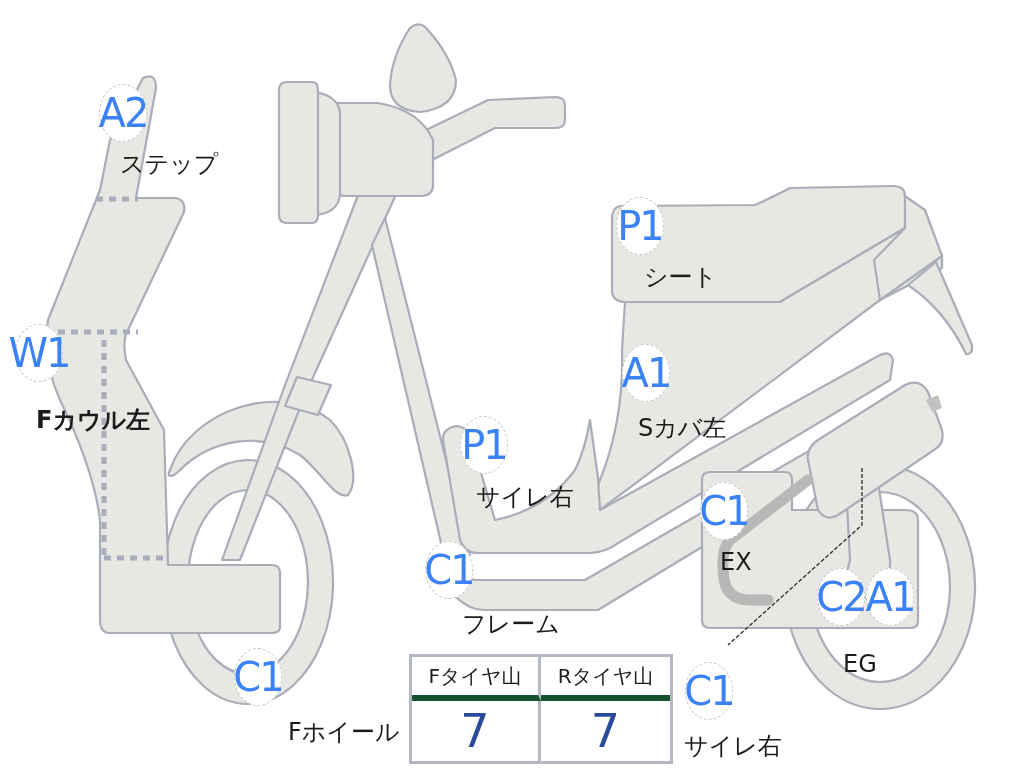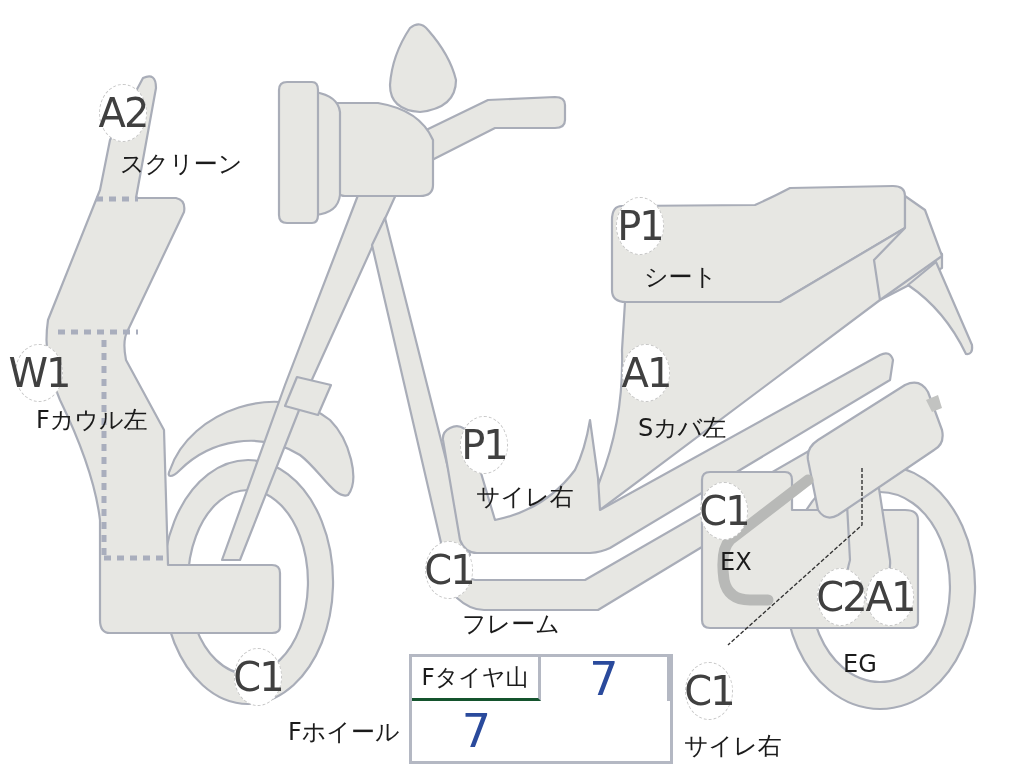--- a/index.html
+++ b/index.html
@@ -6,29 +6,29 @@
   body { width:1024px; height:768px; overflow:hidden; position:relative;
          font-family: "DejaVu Sans", "Liberation Sans", sans-serif; }
   #diagram { position:absolute; left:0; top:0; width:1024px; height:768px; }
   .part { fill:#e7e7e3; stroke:#a9adb8; stroke-width:2.2; stroke-linejoin:round; }
   .dot { fill:none; stroke:#a9aebd; stroke-width:5; stroke-dasharray:7 6; }
   .pipe { fill:none; stroke:#b8b9b7; stroke-width:11; stroke-linecap:round; stroke-linejoin:round; }
   .leader { fill:none; stroke:#333; stroke-width:1.4; stroke-dasharray:4 2; }
   .badge { position:absolute; width:48px; height:58px; border-radius:50%;
            background:#ffffff; border:1.5px dashed #c6c6c6; box-sizing:border-box;
            display:flex; align-items:center; justify-content:center;
-           color:#404040; font-family:"DejaVu Sans", sans-serif; font-size:40px;
+           color:#3b82f6; font-family:"DejaVu Sans", sans-serif; font-size:40px;
            letter-spacing:-2px; line-height:1; }
   .label { position:absolute; color:#1b1b1b; font-size:24px; white-space:nowrap;
            font-family:"DejaVu Sans", sans-serif; line-height:1; }
   .tread { position:absolute; left:409px; top:654px; width:264px; height:110px;
            border:3px solid #b4b8c3; box-sizing:border-box; background:#fff;
            display:grid; grid-template-columns:1fr 1fr; grid-template-rows:44px 1fr; }
   .tread .cell { display:flex; align-items:center; justify-content:center; }
-  .tread .hdr { border-bottom:3px solid #14532d; font-size:23px; color:#1b1b1b; }
+  .tread .hdr { border-bottom:6px solid #14532d; font-size:20px; color:#1b1b1b; }
   .tread .val { font-size:46px; color:#2a4a9c; }
   .tread .left { border-right:3px solid #b4b8c3; }
 </style>
 </head>
 <body>
 
 <svg id="diagram" viewBox="0 0 1024 768" xmlns="http://www.w3.org/2000/svg">
 
   <g>
     <path class="part" fill-rule="evenodd" d="M880,465 a95,122 0 1,0 0.1,0 Z M880,492 a70,95 0 1,1 -0.1,0 Z" transform="translate(0,0)"></path>
@@ -75,24 +75,24 @@
 
   <path class="part" d="M808,460 Q806,448 818,440 L905,385 Q920,378 928,392 L942,430 Q945,444 934,450 L838,515 Q826,522 818,510 Z"></path>
   <path d="M926,400 L938,395 L942,408 L932,412 Z" fill="#c2c3c1"></path>
 
   <path class="pipe" d="M808,480 L730,540 Q720,550 724,580 Q728,600 750,600 L768,600"></path>
 
   <path class="leader" d="M862,468 L862,525 L728,645"></path>
 </svg>
 
 <div class="badge" style="left:99px;top:84px;">A2</div>
-<div class="label" style="left:120px;top:152px;">スクリーン</div>
+<div class="label" style="left:120px;top:152px;">ステップ</div>
 
-<div class="badge" style="left:15px;top:344px;">W1</div>
-<div class="label" style="left:36px;top:408px;">Fカウル左</div>
+<div class="badge" style="left:15px;top:324px;">W1</div>
+<div class="label" style="left:36px;top:408px;font-weight:bold;">Fカウル左</div>
 
 <div class="badge" style="left:616px;top:197px;">P1</div>
 <div class="label" style="left:644px;top:265px;">シート</div>
 
 <div class="badge" style="left:622px;top:344px;">A1</div>
 <div class="label" style="left:638px;top:416px;">Sカバ左</div>
 
 <div class="badge" style="left:460px;top:416px;">P1</div>
 <div class="label" style="left:476px;top:485px;">サイレ右</div>
 
@@ -107,15 +107,16 @@
 <div class="label" style="left:843px;top:652px;">EG</div>
 
 <div class="badge" style="left:234px;top:648px;">C1</div>
 <div class="label" style="left:248px;top:720px;margin-left:40px;">Fホイール</div>
 
 <div class="badge" style="left:685px;top:662px;">C1</div>
 <div class="label" style="left:684px;top:734px;">サイレ右</div>
 
 <div class="tread">
   <div class="cell hdr left">Fタイヤ山</div>
+  <div class="cell hdr">Rタイヤ山</div>
   <div class="cell val left">7</div>
   <div class="cell val">7</div>
 </div>
 
 </body></html>

